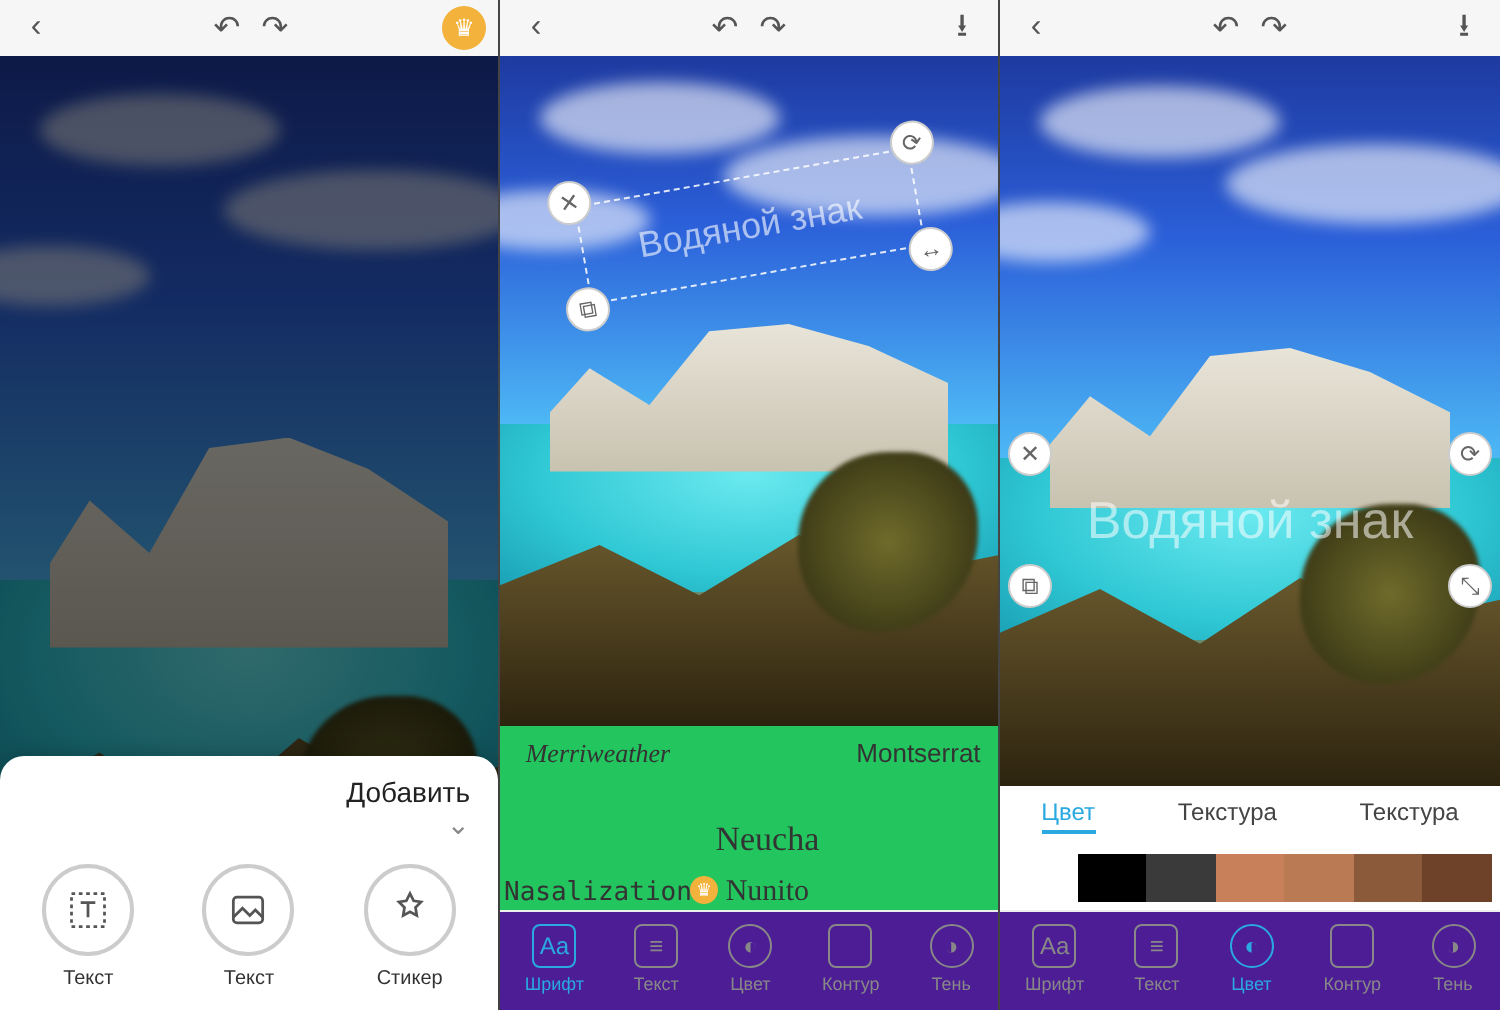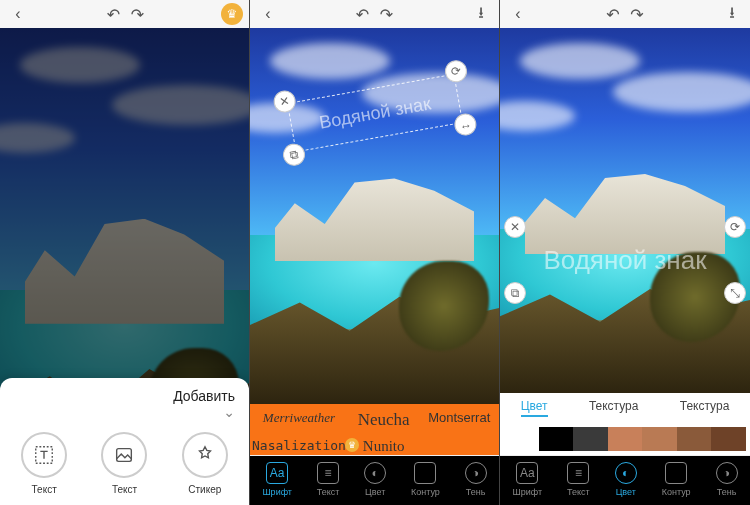--- a/index.html
+++ b/index.html
@@ -21,25 +21,25 @@
   
   .wm-box{position:absolute; border:1px dashed rgba(255,255,255,.85); color:rgba(255,255,255,.6); display:flex;align-items:center;justify-content:center; font-weight:300;}
   .wm-handle{position:absolute;width:22px;height:22px;border-radius:50%;background:#fff;border:1px solid #ccc;display:flex;align-items:center;justify-content:center;color:#666;font-size:12px;}
   
   .sheet{position:absolute;left:0;right:0;bottom:0;background:#fff;border-top-left-radius:12px;border-top-right-radius:12px;box-shadow:0 -2px 8px rgba(0,0,0,.15);padding:10px 0 8px;}
   .sheet-h{display:flex;align-items:flex-end;justify-content:space-between;padding:0 14px 8px;font-size:14px;color:#222;flex-direction:column;}
   .sheet-btns{display:flex;justify-content:space-around;padding:4px 4px 2px;}
   .rbtn{display:flex;flex-direction:column;align-items:center;gap:6px;font-size:10px;color:#333;}
   .circ{width:46px;height:46px;border-radius:50%;border:2px solid #ccc;display:flex;align-items:center;justify-content:center;color:#555;}
   
-  .fonts{background:#f97316;padding:6px 2px 0;display:grid;grid-template-columns:repeat(3,1fr);text-align:center;color:#333;font-size:13px;row-gap:8px;}
-  .f-i{font-style:italic;font-family:Georgia,serif;} .f-h{font-family:'Comic Sans MS',cursive;font-size:17px;} .f-m{font-family:sans-serif;}
+  .fonts{background:#22c55e;padding:6px 2px 0;display:grid;grid-template-columns:repeat(3,1fr);text-align:center;color:#333;font-size:13px;row-gap:8px;}
+  .f-i{font-style:italic;font-family:Georgia,serif;} .f-h{font-family:'Comic Sans MS',cursive;font-size:17px;margin-top:41px;} .f-m{font-family:sans-serif;}
   .f-ma{font-family:sans-serif;font-size:11px;line-height:1.1;} .f-n{font-family:monospace;} .f-nu{font-family:Liberation Serif, serif;font-size:15px;}
   
-  .tabs{background:#000000;display:flex;justify-content:space-around;align-items:center;padding:6px 0 8px;border-top:1px solid #eee;}
+  .tabs{background:#4c1d95;display:flex;justify-content:space-around;align-items:center;padding:6px 0 8px;border-top:1px solid #eee;}
   .tab{display:flex;flex-direction:column;align-items:center;font-size:9px;color:#888;gap:3px;}
   .tab.active{color:#2aa9e0;}
   .tab .ti{width:22px;height:22px;border:1.5px solid currentColor;border-radius:4px;display:flex;align-items:center;justify-content:center;font-size:12px;}
   
   .ctabs{display:flex;justify-content:space-around;background:#fff;padding:6px 0;font-size:12px;color:#444;}
   .ctabs .act{color:#2aa9e0;border-bottom:2px solid #2aa9e0;padding-bottom:2px;}
   .swatches{display:flex;background:#fff;padding:4px 4px;}
   .sw{flex:1;height:24px;}
   .opacity{background:#fff;padding:6px 8px 4px;font-size:10px;color:#666;}
   .slider{position:relative;height:14px;margin-top:4px;}

